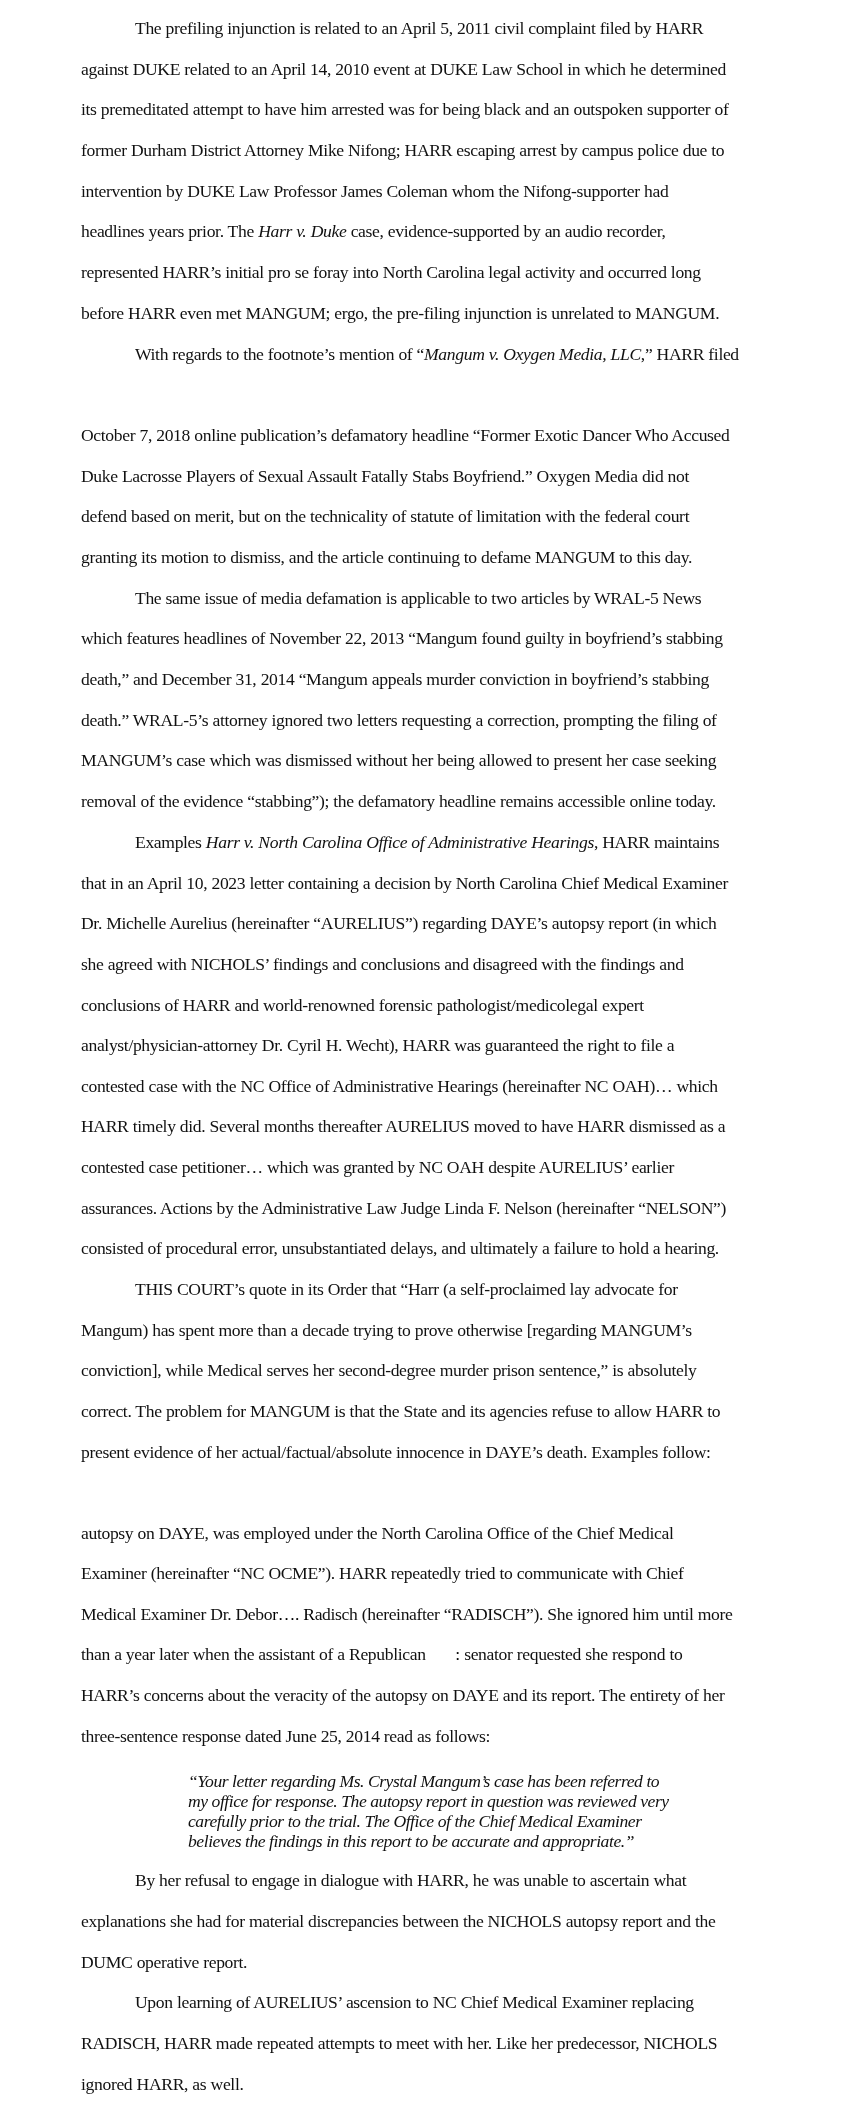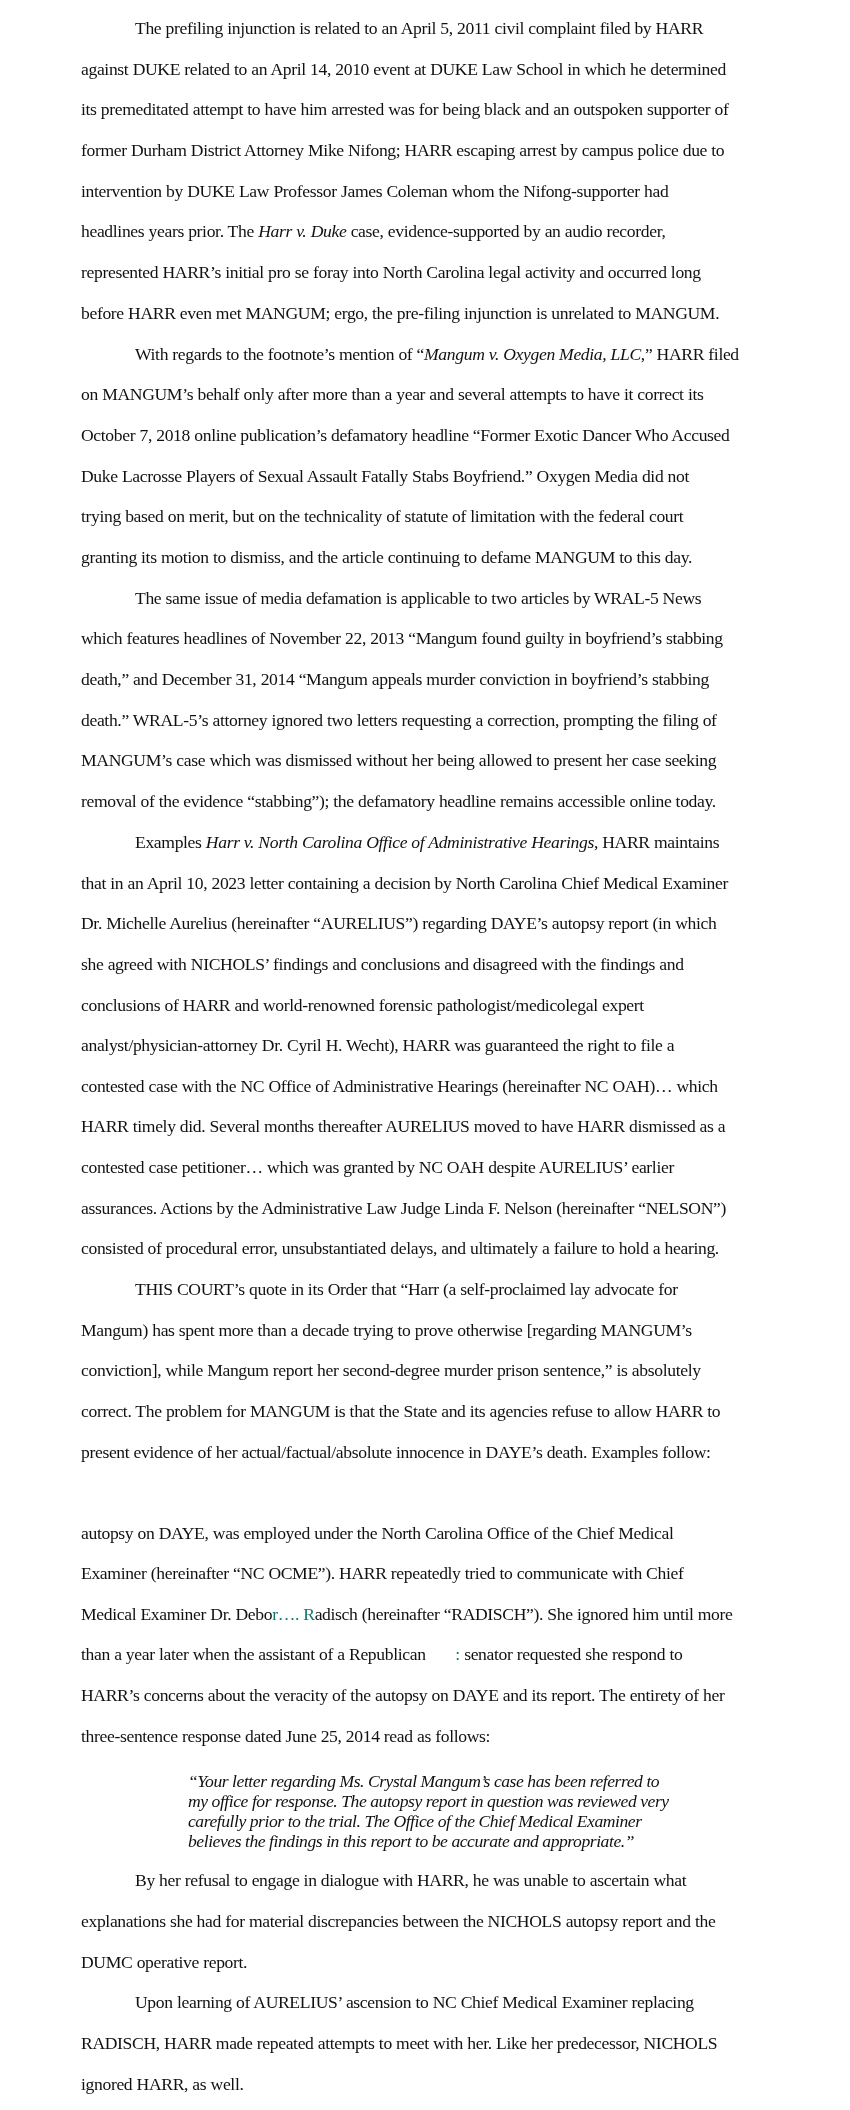--- a/index.html
+++ b/index.html
@@ -40,21 +40,21 @@
     left: 188px;
     font-size: 17.6px;
     line-height: 20px;
     font-style: italic;
     white-space: nowrap;
     letter-spacing: -0.45px;
   }
   .redact {
     display: inline-block;
     background: #ffffff;
-    color: #0f766e;
+    color: #000000;
   }
 </style>
 </head>
 <body>
 
 <div class="page">
 
   <div class="line indent" style="top:17px">The prefiling injunction is related to an April 5, 2011 civil complaint filed by HARR</div>
   <div class="line" style="top:58px">against DUKE related to an April 14, 2010 event at DUKE Law School in which he determined</div>
   <div class="line" style="top:98px">its premeditated attempt to have him arrested was for being black and an outspoken supporter of</div>
@@ -62,24 +62,23 @@
   <div class="line" style="top:180px">intervention by DUKE Law Professor James Coleman whom the Nifong-supporter had</div>
   <div class="line" style="top:220px">
     <span>headlines years prior. The </span><span class="it">Harr v. Duke</span><span> case, evidence-supported by an audio recorder,</span>
   </div>
   <div class="line" style="top:261px">represented HARR’s initial pro se foray into North Carolina legal activity and occurred long</div>
   <div class="line" style="top:302px">before HARR even met MANGUM; ergo, the pre-filing injunction is unrelated to MANGUM.</div>
 
   <div class="line indent" style="top:343px">
     <span>With regards to the footnote’s mention of “</span><span class="it">Mangum v. Oxygen Media, LLC</span><span>,” HARR filed</span>
   </div>
-  <div class="line" style="top:383px">on MANGUM’s behalf only after more than a year and several attempts to have it correct its</div>
   <div class="line" style="top:424px">October 7, 2018 online publication’s defamatory headline “Former Exotic Dancer Who Accused</div>
   <div class="line" style="top:465px">Duke Lacrosse Players of Sexual Assault Fatally Stabs Boyfriend.”  Oxygen Media did not</div>
-  <div class="line" style="top:505px">trying based on merit, but on the technicality of statute of limitation with the federal court</div>
+  <div class="line" style="top:505px">defend based on merit, but on the technicality of statute of limitation with the federal court</div>
   <div class="line" style="top:546px">granting its motion to dismiss, and the article continuing to defame MANGUM to this day.</div>
 
   <div class="line indent" style="top:587px">The same issue of media defamation is applicable to two articles by WRAL-5 News</div>
   <div class="line" style="top:627px">which features headlines of November 22, 2013 “Mangum found guilty in boyfriend’s stabbing</div>
   <div class="line" style="top:668px">death,” and December 31, 2014 “Mangum appeals murder conviction in boyfriend’s stabbing</div>
   <div class="line" style="top:709px">death.” WRAL-5’s attorney ignored two letters requesting a correction, prompting the filing of</div>
   <div class="line" style="top:749px">MANGUM’s case which was dismissed without her being allowed to present her case seeking</div>
   <div class="line" style="top:790px">removal of the evidence “stabbing”); the defamatory headline remains accessible online today.</div>
 
   <div class="line indent" style="top:831px">
@@ -91,21 +90,21 @@
   <div class="line" style="top:994px">conclusions of HARR and world-renowned forensic pathologist/medicolegal expert</div>
   <div class="line" style="top:1034px">analyst/physician-attorney Dr. Cyril H. Wecht), HARR was guaranteed the right to file a</div>
   <div class="line" style="top:1075px">contested case with the NC Office of Administrative Hearings (hereinafter NC OAH)… which</div>
   <div class="line" style="top:1115px">HARR timely did. Several months thereafter AURELIUS moved to have HARR dismissed as a</div>
   <div class="line" style="top:1156px">contested case petitioner… which was granted by NC OAH despite AURELIUS’ earlier</div>
   <div class="line" style="top:1197px">assurances.  Actions by the Administrative Law Judge Linda F. Nelson (hereinafter “NELSON”)</div>
   <div class="line" style="top:1237px">consisted of procedural error, unsubstantiated delays, and ultimately a failure to hold a hearing.</div>
 
   <div class="line indent" style="top:1278px">THIS COURT’s quote in its Order that “Harr (a self-proclaimed lay advocate for</div>
   <div class="line" style="top:1319px">Mangum) has spent more than a decade trying to prove otherwise [regarding MANGUM’s</div>
-  <div class="line" style="top:1359px">conviction], while Mangum report her second-degree murder prison sentence,” is absolutely</div>
+  <div class="line" style="top:1359px">conviction], while Medical serves her second-degree murder prison sentence,” is absolutely</div>
   <div class="line" style="top:1400px">correct.  The problem for MANGUM is that the State and its agencies refuse to allow HARR to</div>
   <div class="line" style="top:1441px">present evidence of her actual/factual/absolute innocence in DAYE’s death. Examples follow:</div>
 
   <div class="line" style="top:1522px">autopsy on DAYE, was employed under the North Carolina Office of the Chief Medical</div>
   <div class="line" style="top:1562px">Examiner (hereinafter “NC OCME”). HARR repeatedly tried to communicate with Chief</div>
   <div class="line" style="top:1603px">
     <span>Medical Examiner Dr. Debo</span><span class="redact">r…. R</span><span>adisch (hereinafter “RADISCH”). She ignored him until more</span>
   </div>
   <div class="line" style="top:1643px">
     <span>than a year later when the assistant of a Republican </span><span class="redact" style="white-space:pre">      :</span><span> senator requested she respond to</span>

